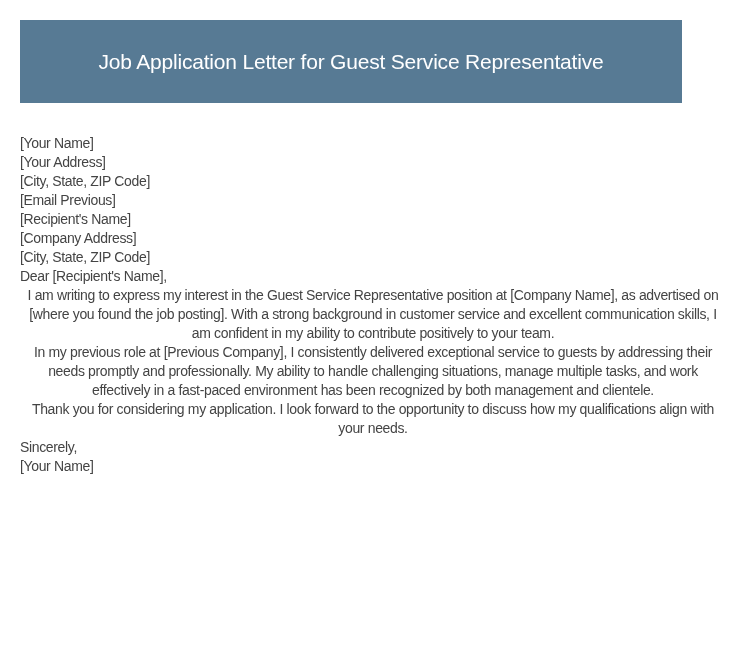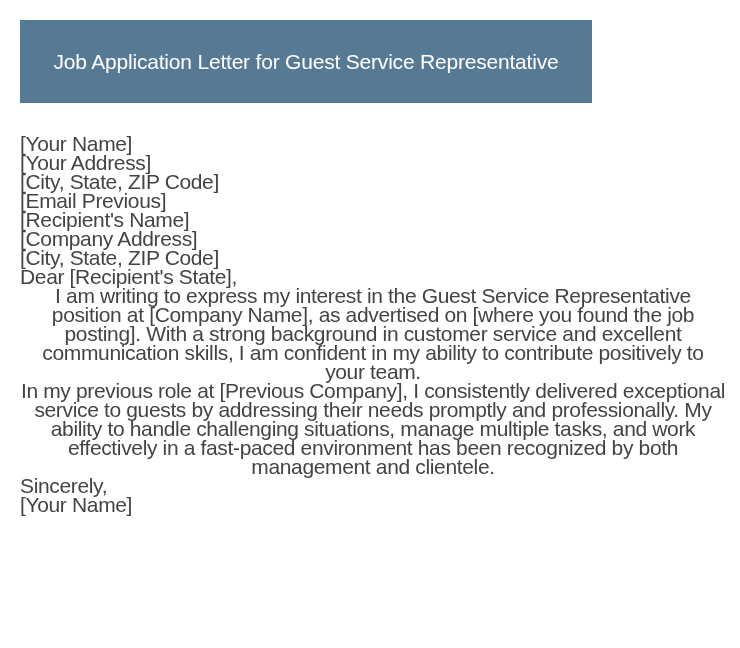--- a/index.html
+++ b/index.html
@@ -11,42 +11,42 @@
       width: 740px;
       height: 648px;
       position: relative;
       overflow: hidden;
       font-family: "Liberation Sans", sans-serif;
     }
     .header {
       position: absolute;
       left: 20px;
       top: 20px;
-      width: 572px;
+      width: 662px;
       height: 83px;
       background: #577a94;
       display: flex;
       align-items: center;
       justify-content: center;
     }
     .header h1 {
       margin: 0;
       color: #ffffff;
       font-weight: normal;
       font-size: 21px;
       letter-spacing: -0.2px;
       font-family: "Liberation Sans", sans-serif;
     }
     .letter {
       position: absolute;
       left: 20px;
       top: 134px;
       width: 706px;
       color: #444444;
-      font-size: 21px;
+      font-size: 14px;
       line-height: 19px;
       letter-spacing: -0.35px;
       font-family: "Liberation Sans", sans-serif;
     }
     .letter .line {
       display: block;
       margin: 0;
     }
     .letter p {
       margin: 0;
@@ -61,18 +61,19 @@
 </div>
 
 <div class="letter">
   <span class="line">[Your Name]</span>
   <span class="line">[Your Address]</span>
   <span class="line">[City, State, ZIP Code]</span>
   <span class="line">[Email Previous]</span>
   <span class="line">[Recipient's Name]</span>
   <span class="line">[Company Address]</span>
   <span class="line">[City, State, ZIP Code]</span>
-  <span class="line">Dear [Recipient's State],</span>
+  <span class="line">Dear [Recipient's Name],</span>
   <p>I am writing to express my interest in the Guest Service Representative position at [Company Name], as advertised on [where you found the job posting]. With a strong background in customer service and excellent communication skills, I am confident in my ability to contribute positively to your team.</p>
   <p>In my previous role at [Previous Company], I consistently delivered exceptional service to guests by addressing their needs promptly and professionally. My ability to handle challenging situations, manage multiple tasks, and work effectively in a fast-paced environment has been recognized by both management and clientele.</p>
+  <p>Thank you for considering my application. I look forward to the opportunity to discuss how my qualifications align with your needs.</p>
   <span class="line">Sincerely,</span>
   <span class="line">[Your Name]</span>
 </div>
 
 </body></html>

